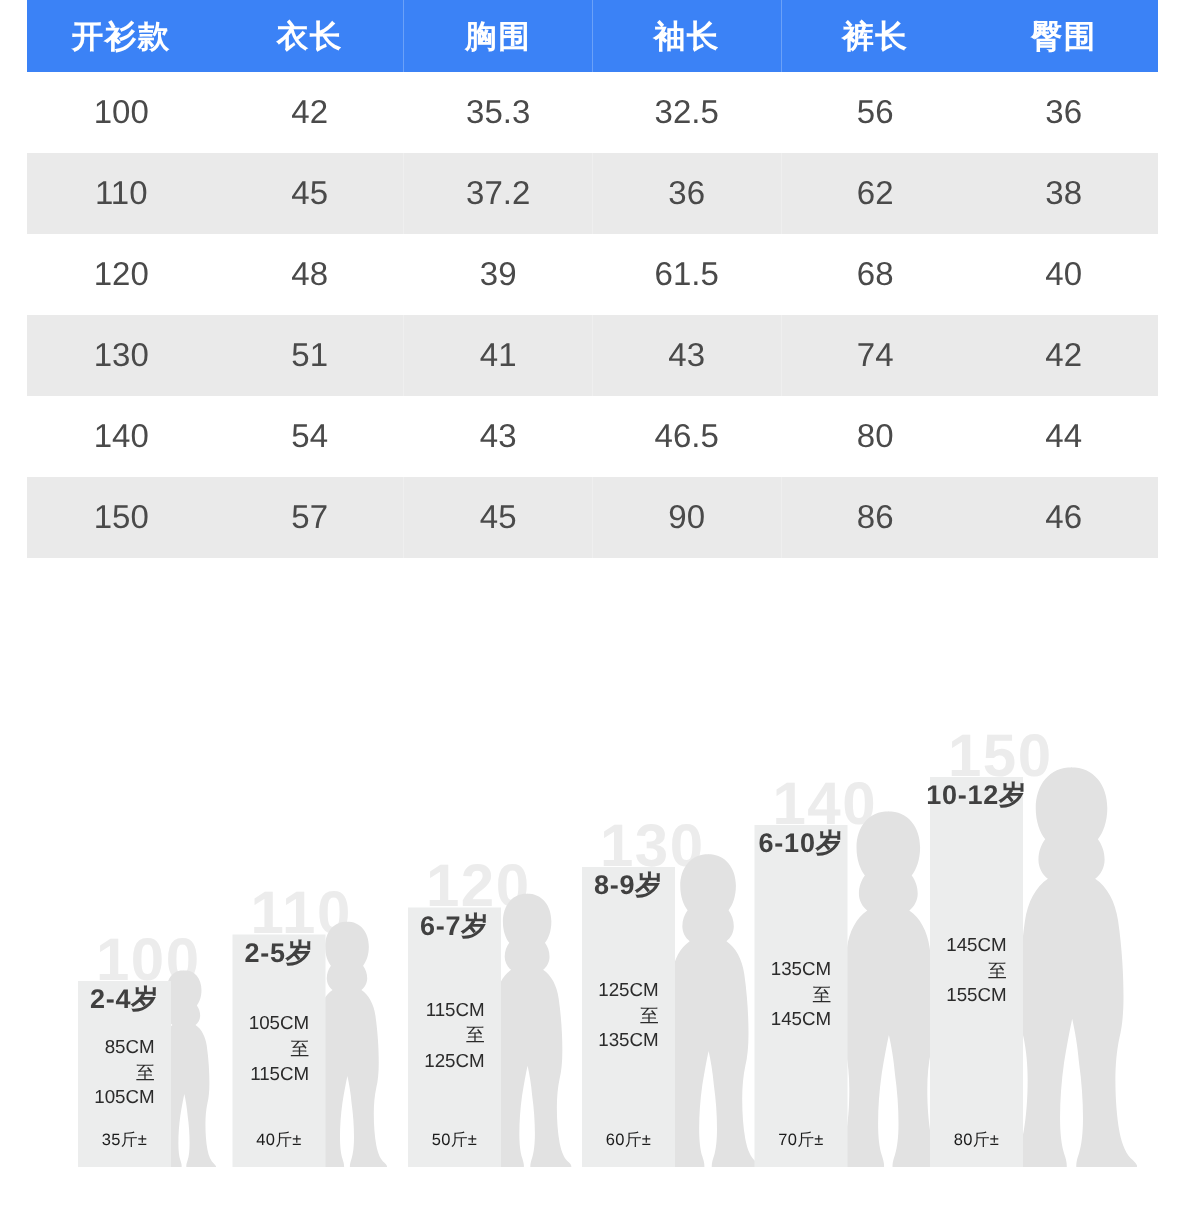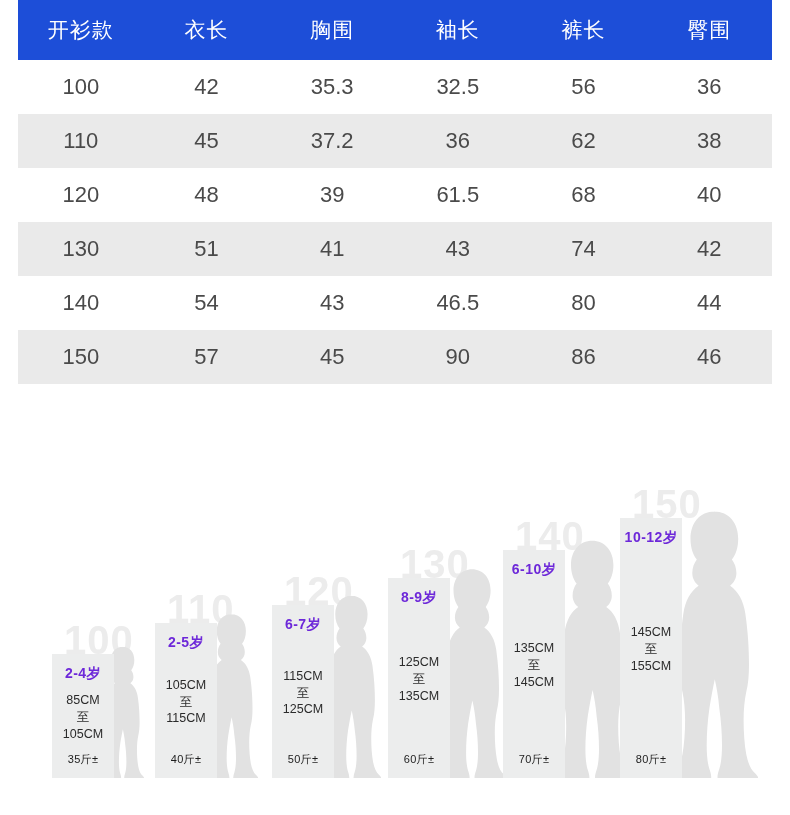--- a/index.html
+++ b/index.html
@@ -23,25 +23,25 @@
     left: 18px;
     top: 0;
     width: 754px;
   }
   .size-table {
     width: 100%;
     border-collapse: collapse;
     table-layout: fixed;
   }
   .size-table th {
-    background: #1d4ed8;
+    background: #3b82f6;
     color: #ffffff;
     font-size: 21px;
-    font-weight: 400;
-    height: 60px;
+    font-weight: 700;
+    height: 48px;
     letter-spacing: 1px;
     text-align: center;
     vertical-align: middle;
   }
   .size-table td {
     height: 54px;
     text-align: center;
     vertical-align: middle;
     font-size: 22px;
     color: #4a4a4a;
@@ -94,32 +94,31 @@
     position: absolute;
     bottom: 0;
     width: 62px;
     background: #eceded;
     z-index: 2;
     display: flex;
     flex-direction: column;
     align-items: center;
   }
   .age-label {
-    font-size: 14px;
+    font-size: 18px;
     font-weight: 700;
-    color: #6d28d9;
+    color: #404040;
     letter-spacing: 0.5px;
-    margin-top: 11px;
     white-space: nowrap;
   }
   .range {
     font-size: 12.5px;
     color: #2b2b2b;
     line-height: 1.35;
-    text-align: center;
+    text-align: right;
     white-space: nowrap;
   }
   .range-spacer { flex: 1 1 auto; }
   .weight {
     font-size: 11px;
     color: #1c1c1c;
     letter-spacing: 0.3px;
     margin-bottom: 11px;
     white-space: nowrap;
   }

